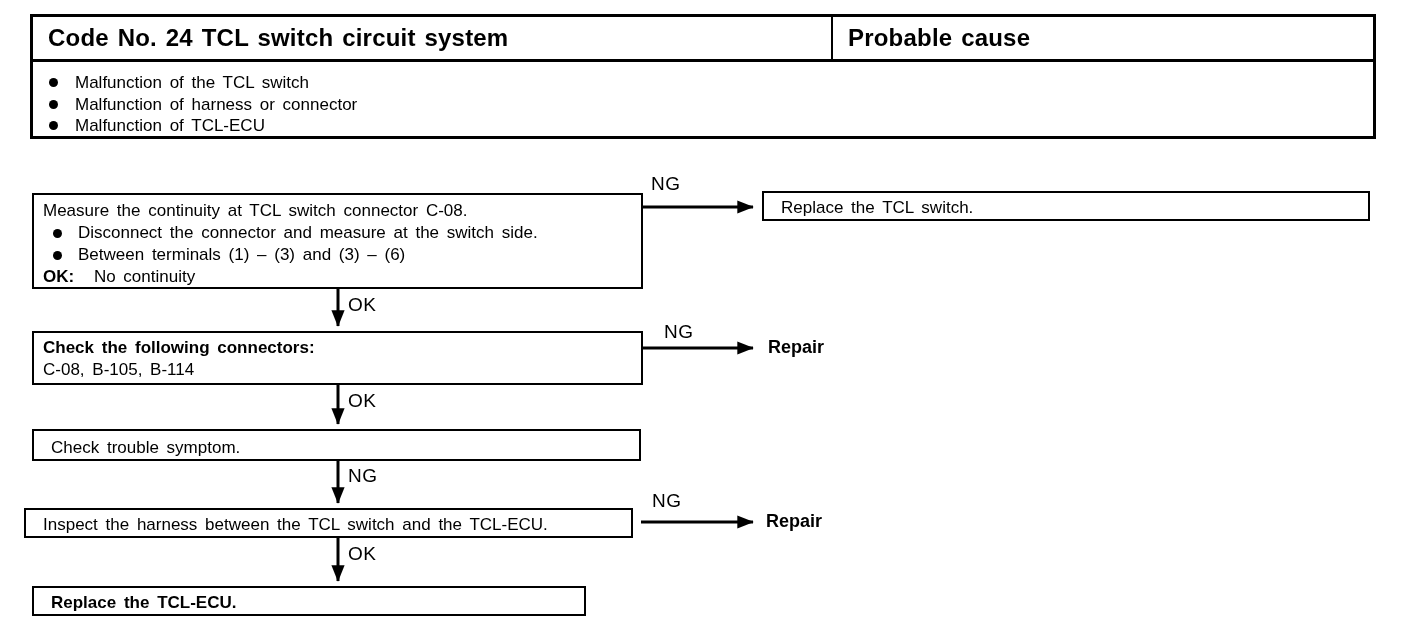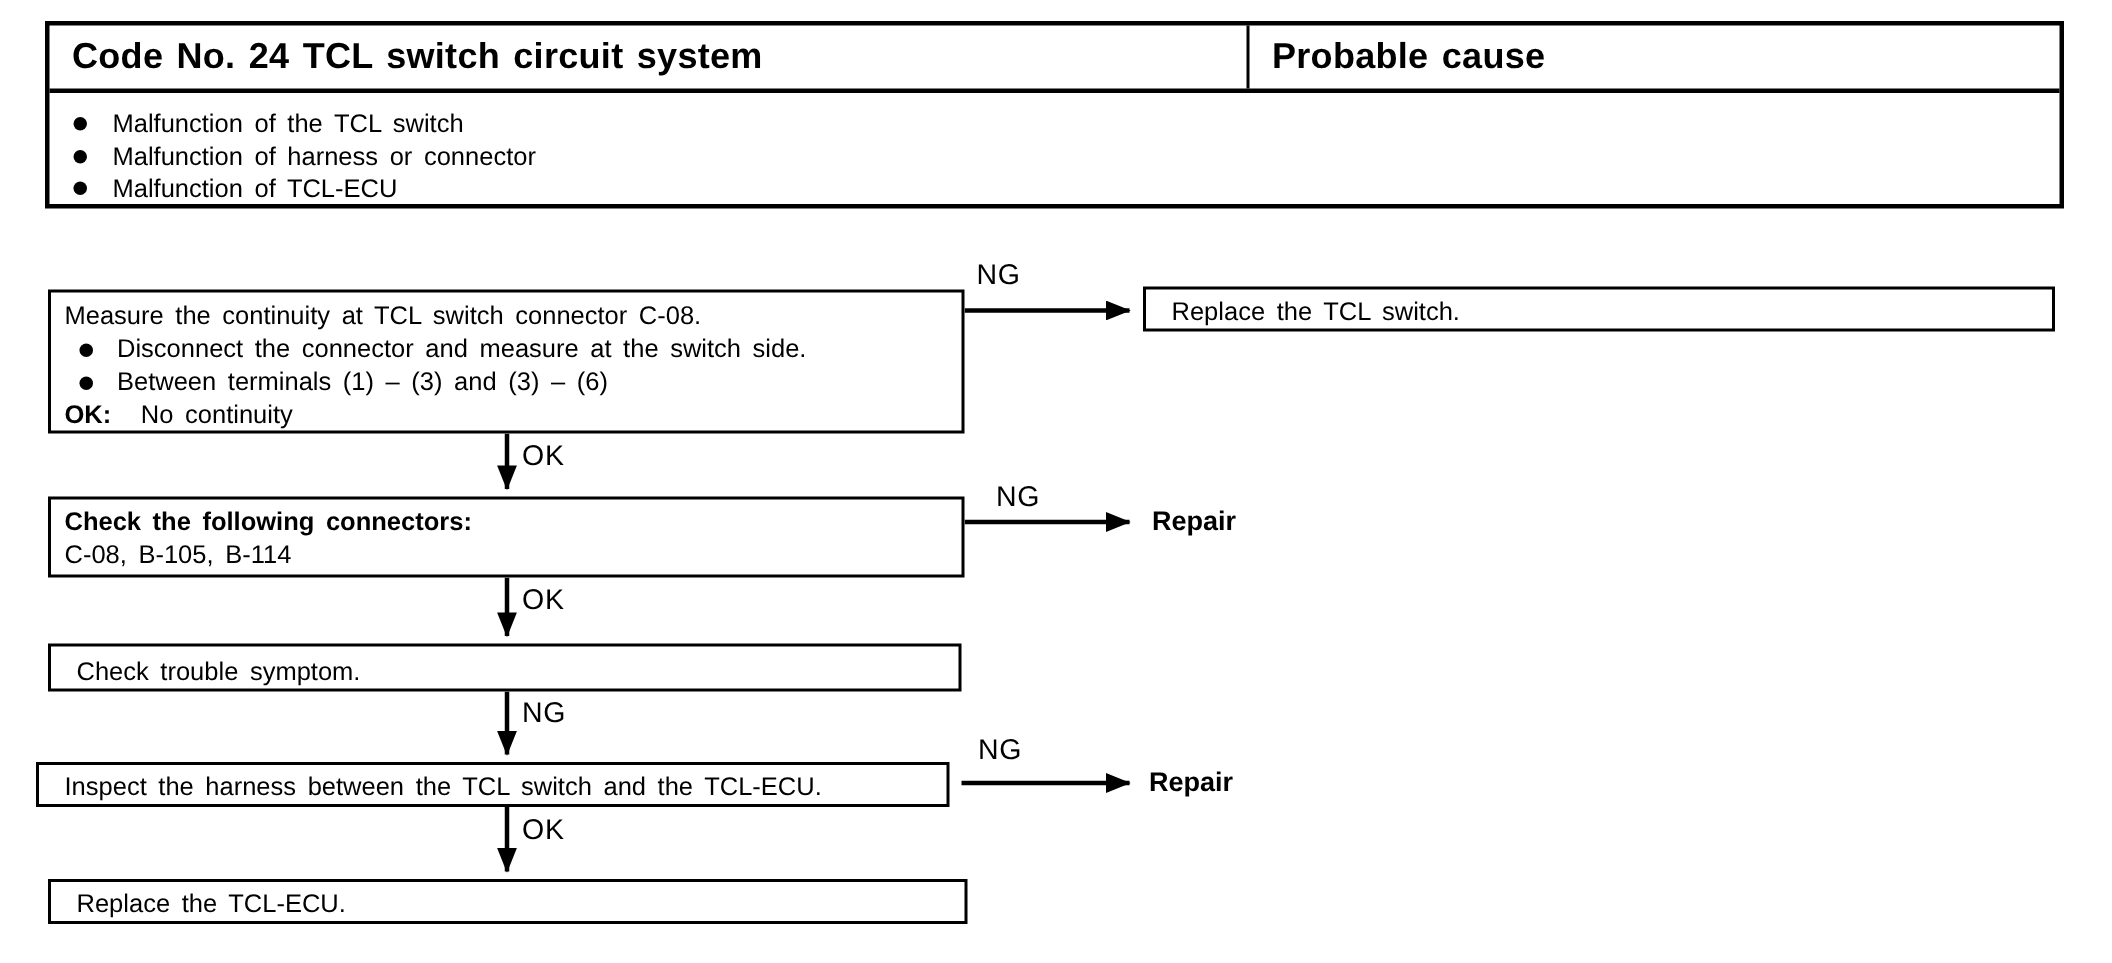--- a/index.html
+++ b/index.html
@@ -35,21 +35,21 @@
     position:absolute; border:2px solid #000; background:#fff;
     box-sizing:border-box; font-size:17px; word-spacing:3px; line-height:22px;
   }
   .single { display:flex; align-items:flex-end; padding-left:17px; }
 
   #box-measure  { left:32px;  top:193px; width:611px; height:96px; padding:5px 8px 0 9px; }
   #box-replace-switch { left:762px; top:191px; width:608px; height:30px; }
   #box-connectors { left:32px; top:331px; width:611px; height:54px; padding:4px 8px 0 9px; }
   #box-symptom  { left:32px;  top:429px; width:609px; height:32px; }
   #box-harness  { left:24px;  top:508px; width:609px; height:30px; }
-  #box-replace-ecu { left:32px; top:586px; width:613px; height:30px; }
+  #box-replace-ecu { left:32px; top:586px; width:554px; height:30px;font-weight:bold; }
 
   .brow { display:flex; align-items:baseline; }
   .dot2 { width:9px; height:9px; border-radius:50%; background:#000;
           margin:0 16px 0 10px; flex:none; align-self:center; }
   .bold { font-weight:bold; }
   .okline .bold { margin-right:12px; }
 
   
   .lbl { position:absolute; font-size:19px; line-height:19px; letter-spacing:0.5px; }
   .repair { position:absolute; font-size:18px; line-height:18px; font-weight:bold; word-spacing:2px; }

